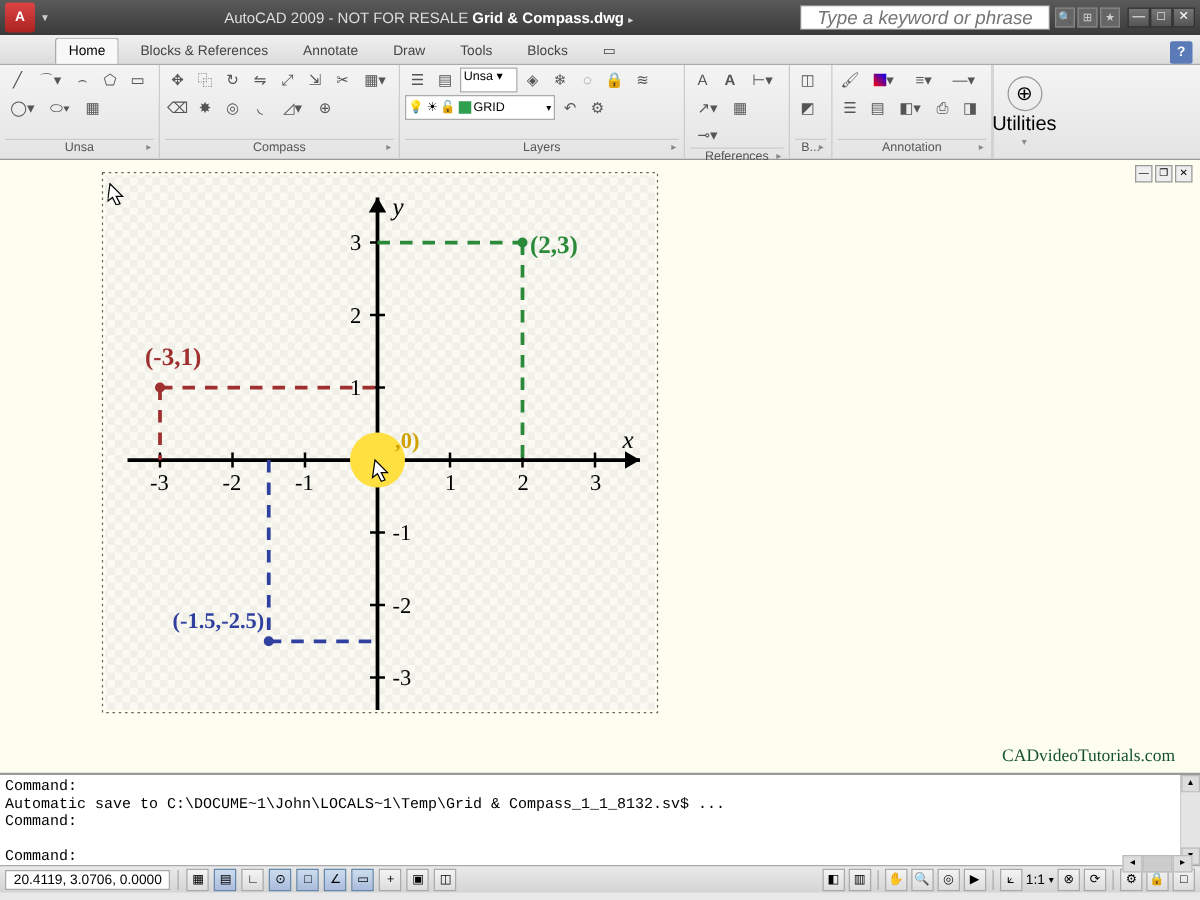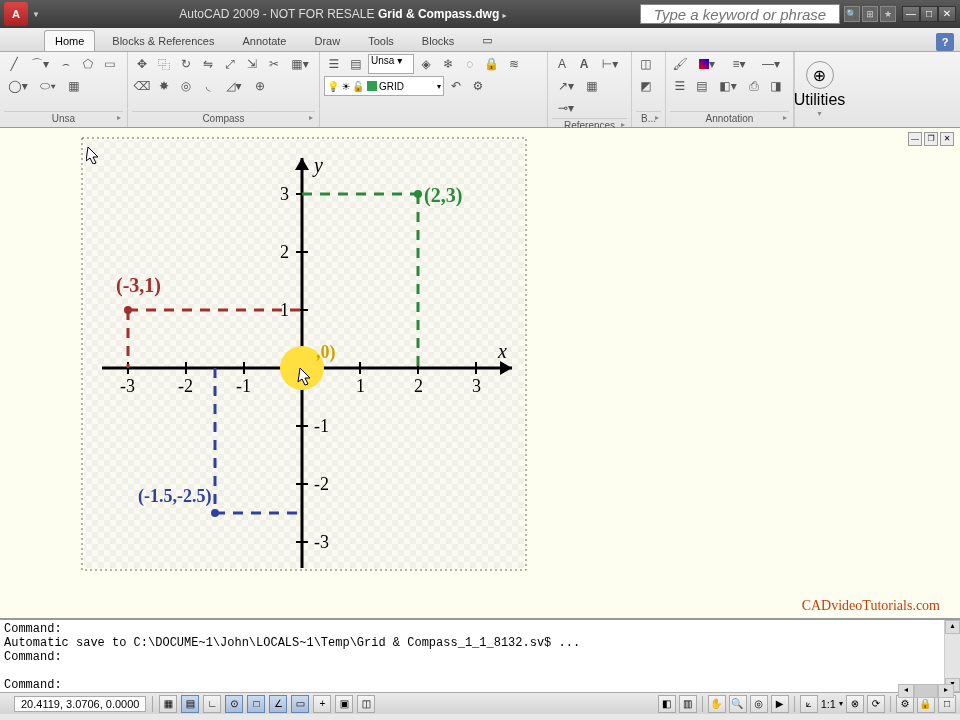--- a/index.html
+++ b/index.html
@@ -155,21 +155,21 @@
   font-size: 8px; text-align: center; line-height: 12px;
   background: #eee;
 }
 .canvas-svg {
   position: absolute;
   left: 80px; top: 8px;
 }
 .watermark {
   position: absolute;
   right: 20px; bottom: 4px;
-  font-size: 14px; color: #c2410c;
+  font-size: 14px; color: #14532d;
   font-family: Georgia, serif;
 }
 .cmd-area {
   height: 74px;
   border-top: 2px solid #999;
   display: flex;
   background: #fff;
 }
 .cmd-text {
   flex: 1;
@@ -199,21 +199,20 @@
   height: 22px;
   background: linear-gradient(#eaeaea,#d4d4d4);
   border-top: 1px solid #aaa;
   display: flex; align-items: center;
   padding: 0 4px; gap: 4px;
   font-size: 11px;
 }
 .coord {
   background: #fff; border: 1px solid #aaa;
   padding: 1px 6px;
-  margin-left: 10px;
 }
 .status-btn {
   width: 18px; height: 18px;
   border: 1px solid #aaa;
   background: linear-gradient(#f4f4f4,#dcdcdc);
   font-size: 10px; text-align: center; line-height: 16px;
 }
 .status-btn.active { background: linear-gradient(#cde,#abd); border-color: #68a; }
 .status-right { margin-left: auto; display: flex; gap: 3px; align-items: center; }
 .sep { width: 1px; height: 16px; background: #aaa; margin: 0 2px; }
@@ -303,20 +302,21 @@
         <span>💡</span>
         <span>☀</span>
         <span>🔓</span>
         <span style="width:10px;height:10px;background:#30a050;display:inline-block;"></span>
         <span>GRID</span>
         <span class="arrow">▾</span>
       </div>
       <div class="tool-btn">↶</div>
       <div class="tool-btn">⚙</div>
     </div>
+    <div class="panel-title">Layers</div>
   </div>
 
   <div class="panel" style="width:84px">
     <div class="panel-tools">
       <div class="tool-btn">A</div>
       <div class="tool-btn">
           <b>A</b>
         </div>
       <div class="tool-btn tool-dd">⊢▾</div>
       <div class="tool-btn tool-dd">↗▾</div>

